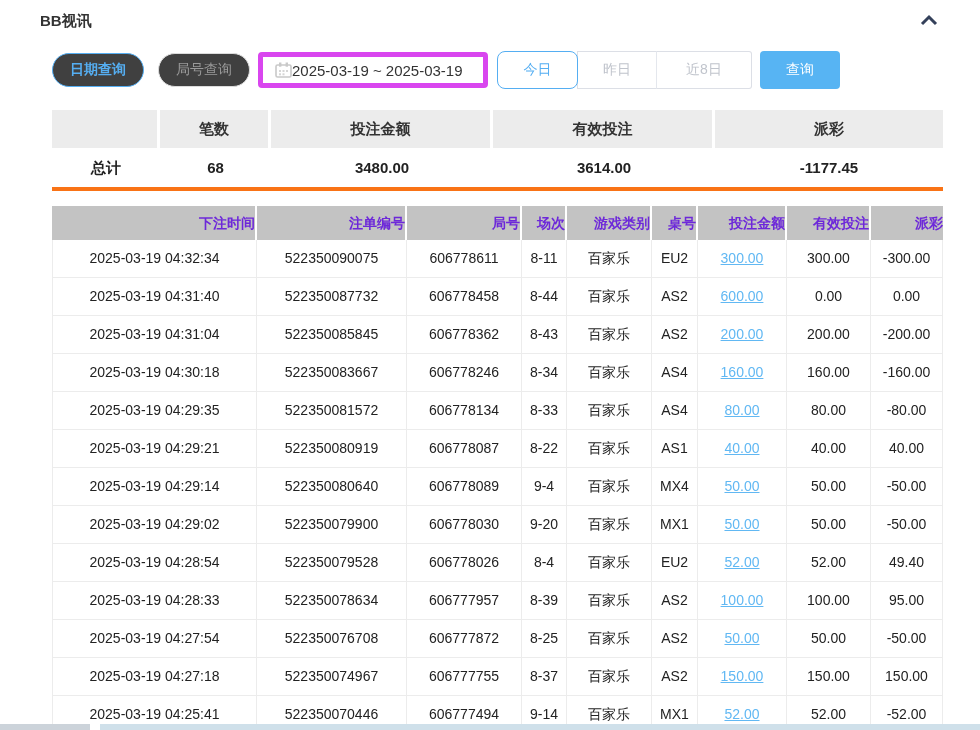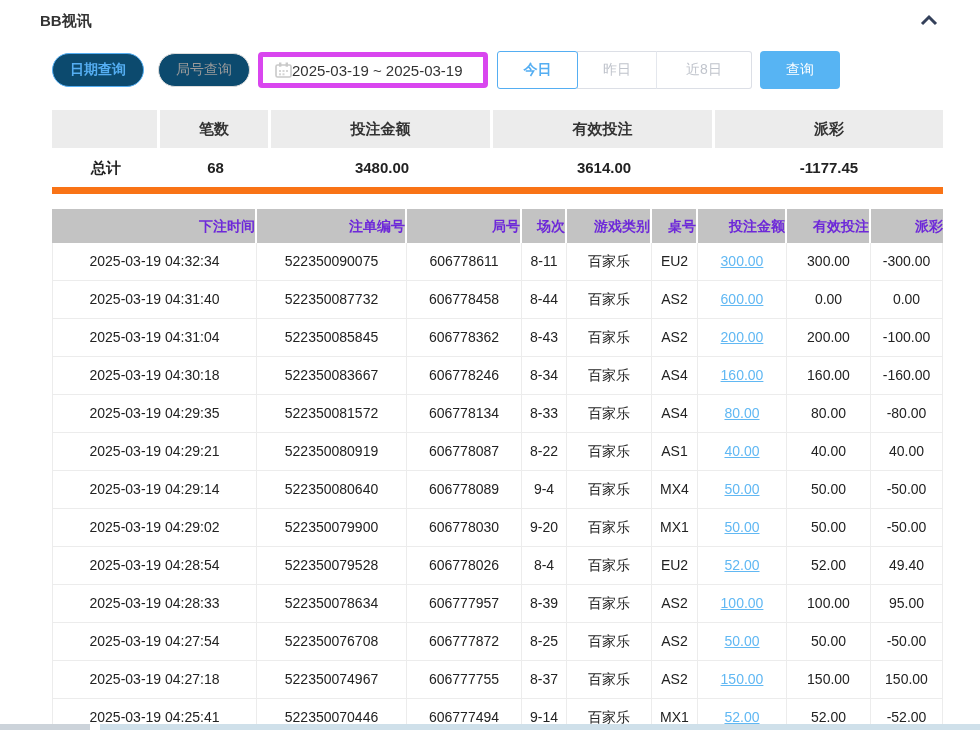--- a/index.html
+++ b/index.html
@@ -11,37 +11,37 @@
   body{font-family:"Liberation Sans","DejaVu Sans",sans-serif;color:#222;}
   .page{position:relative;width:980px;height:730px;background:#fff;overflow:hidden;}
 
   
   .panel-header{display:flex;justify-content:space-between;align-items:center;padding:12px 42px 0 40px;height:30px;}
   .panel-title{font-size:15px;font-weight:700;color:#333;margin:0;}
   .collapse-btn{cursor:pointer;display:inline-flex;align-items:center;}
 
   
   .toolbar{display:flex;align-items:center;margin:21px 0 0 52px;height:38px;}
-  .pill{height:34px;padding:0 17px;border-radius:17px;background:#0c4a6e;font-size:14px;cursor:pointer;font-family:inherit;}
+  .pill{height:34px;padding:0 17px;border-radius:17px;background:#404040;font-size:14px;cursor:pointer;font-family:inherit;}
   .pill.active{border:1px solid var(--accent);color:var(--accent);font-weight:700;}
   .pill.inactive{border:1px solid #dcdcdc;color:#9a9a9a;margin-left:14px;}
   .date-picker{height:36px;width:230px;border:5px solid #d946ef;border-radius:4px;display:flex;align-items:center;gap:0;padding:0 12px;margin-left:8px;font-size:15px;color:#333;cursor:pointer;background:#fff;}
   .seg{display:flex;margin-left:9px;}
   .seg-btn{height:38px;width:81px;background:#fff;font-size:14px;border:1px solid #dcdfe6;color:#c0c4cc;cursor:pointer;font-family:inherit;border-radius:0;}
-  .seg-btn.active{border:1px solid var(--accent);color:var(--accent);border-radius:3px;position:relative;z-index:2;font-weight:bold;}
+  .seg-btn.active{border:1px solid var(--accent);color:var(--accent);border-radius:8px;position:relative;z-index:2;}
   .seg-btn.mid{margin-left:-1px;width:80px;}
   .seg-btn.last{margin-left:-1px;width:96px;border-radius:0 3px 3px 0;border-left:1px solid #e4e7ed;}
   .search-btn{margin-left:8px;width:80px;height:38px;background:var(--accent-solid);color:#fff;border:none;border-radius:4px;font-size:14px;cursor:pointer;font-family:inherit;}
 
   
   .sum-table{margin:21px 0 0 52px;width:891px;font-size:15px;}
   .sum-head{display:flex;}
   .sum-head .cell{background:var(--sum-head-bg);height:38px;line-height:38px;text-align:center;font-weight:700;color:#333;border-right:3px solid #fff;}
   .sum-head .cell:last-child{border-right:none;}
-  .sum-row{display:flex;border-bottom:7px solid #f97316;}
+  .sum-row{display:flex;border-bottom:4px solid #f97316;}
   .sum-row .cell{height:39px;line-height:39px;text-align:center;font-weight:700;color:#222;background:#fff;}
   .s0{width:108px;}.s1{width:111px;}.s2{width:222px;}.s3{width:222px;}.s4{width:228px;}
 
   
   .bets-table{margin:15px 0 0 52px;width:891px;font-size:14px;}
   .bt-head{display:flex;}
   .bt-head .cell{background:var(--th-bg);color:#6d28d9;font-weight:700;height:34px;line-height:34px;text-align:right;border-right:2px solid #fff;}
   .bt-head .cell:last-child{border-right:none;}
   .bt-row{display:flex;}
   .bt-row .cell{height:38px;line-height:37px;text-align:center;color:#222;background:#fff;border-right:1px solid var(--border);border-bottom:1px solid var(--border);}
@@ -152,21 +152,21 @@
 
   <div class="bt-row">
     <div class="cell c0">2025-03-19 04:31:04</div>
     <div class="cell c1">522350085845</div>
     <div class="cell c2">606778362</div>
     <div class="cell c3">8-43</div>
     <div class="cell c4">百家乐</div>
     <div class="cell c5">AS2</div>
     <div class="cell c6"><span class="amt-link">200.00</span></div>
     <div class="cell c7">200.00</div>
-    <div class="cell c8 neg">-100.00</div>
+    <div class="cell c8 neg">-200.00</div>
   </div>
 
   <div class="bt-row">
     <div class="cell c0">2025-03-19 04:30:18</div>
     <div class="cell c1">522350083667</div>
     <div class="cell c2">606778246</div>
     <div class="cell c3">8-34</div>
     <div class="cell c4">百家乐</div>
     <div class="cell c5">AS4</div>
     <div class="cell c6"><span class="amt-link">160.00</span></div>

